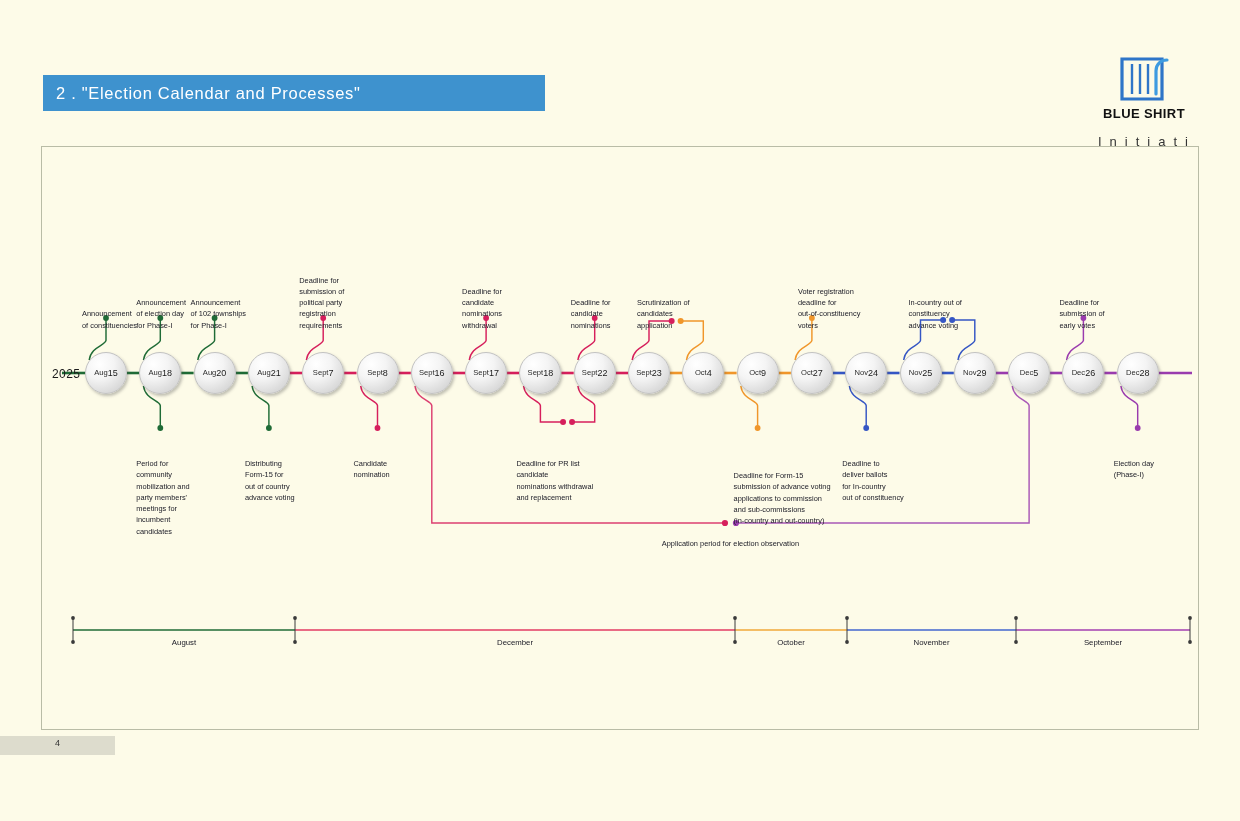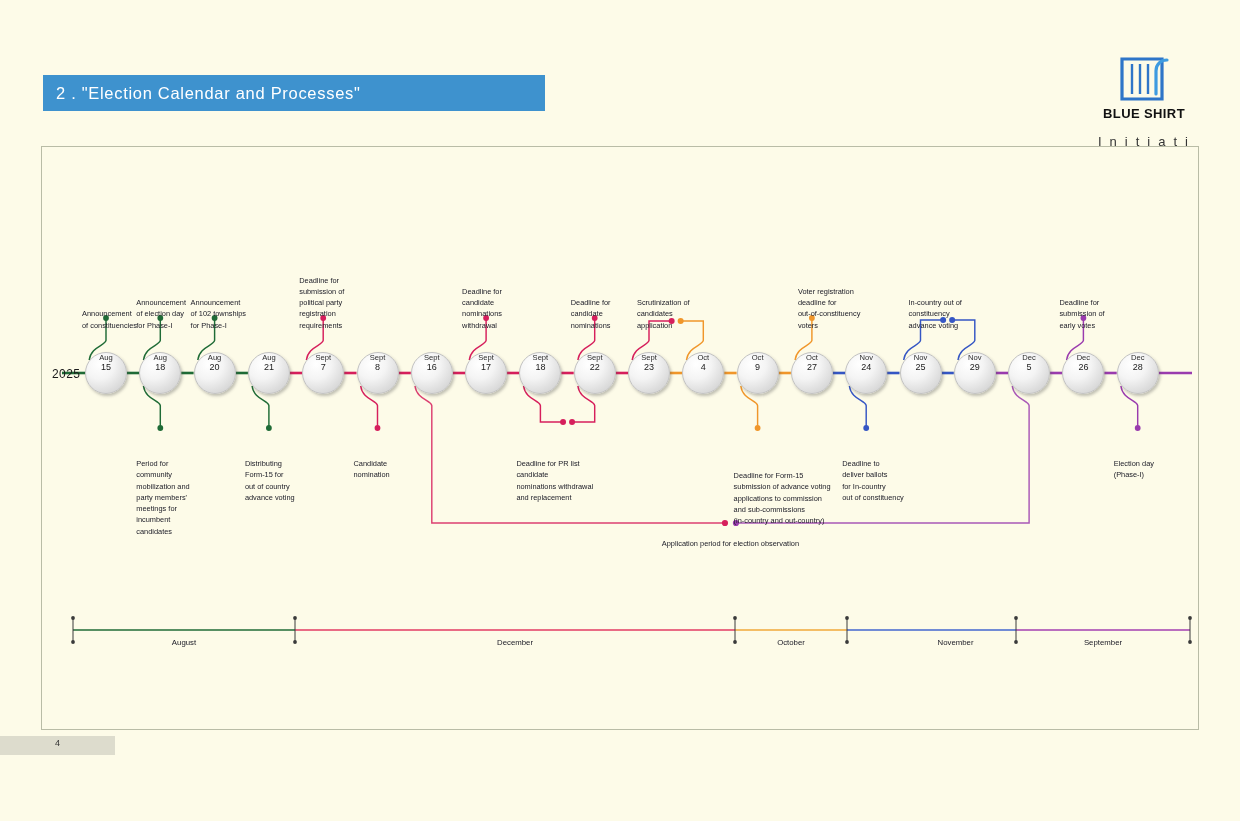--- a/index.html
+++ b/index.html
@@ -40,21 +40,21 @@
     box-sizing:border-box;
   }
   #canvas{position:absolute;left:0;top:0;width:1240px;height:821px;pointer-events:none;}
   
   .node{
     position:absolute;width:42px;height:42px;border-radius:50%;
     background:radial-gradient(circle at 33% 28%, #ffffff 0%, #f4f4f4 38%, #dcdcdc 72%, #c9c9c9 100%);
     border:1px solid #c2c2c2;
     box-shadow:1.5px 2px 3px rgba(80,80,80,.35);
     box-sizing:border-box;
-    display:flex;flex-direction:column;align-items:center;justify-content:flex-start;
+    display:flex;flex-direction:row;align-items:center;justify-content:center;
     z-index:6;
   }
   .node .m{font-size:7.6px;color:#2b2b2b;line-height:1.25;}
   .node .d{font-size:9px;color:#1a1a1a;line-height:1.2;}
   
   .lbl{
     position:absolute;font-size:7.4px;line-height:1.52;color:#20202a;
     z-index:7;white-space:pre-line;margin-top:24px;
   }
   #year-label{
@@ -380,18 +380,18 @@
 (Phase-I)</div>
   </div>
 
 <div id="year-label">2025</div>
 <div id="obs-label" style="left: 110.45px;">Application period for election observation</div>
 
 <div id="months-layer">
     <div class="month-lbl" style="left: 73px; width: 222px; top: 638px;">August</div>
     <div class="month-lbl" style="left: 295px; width: 440px; top: 638px;">December</div>
     <div class="month-lbl" style="left: 735px; width: 112px; top: 638px;">October</div>
-    <div class="month-lbl" style="left: 847px; width: 169px; top: 638px; padding-left: 24px;">November</div>
+    <div class="month-lbl" style="left: 847px; width: 169px; top: 638px;">November</div>
     <div class="month-lbl" style="left: 1016px; width: 174px; top: 638px;">September</div>
   </div>
 
 <div id="footer-bar"></div>
 <div id="page-num">4</div>
 
 </body></html>

